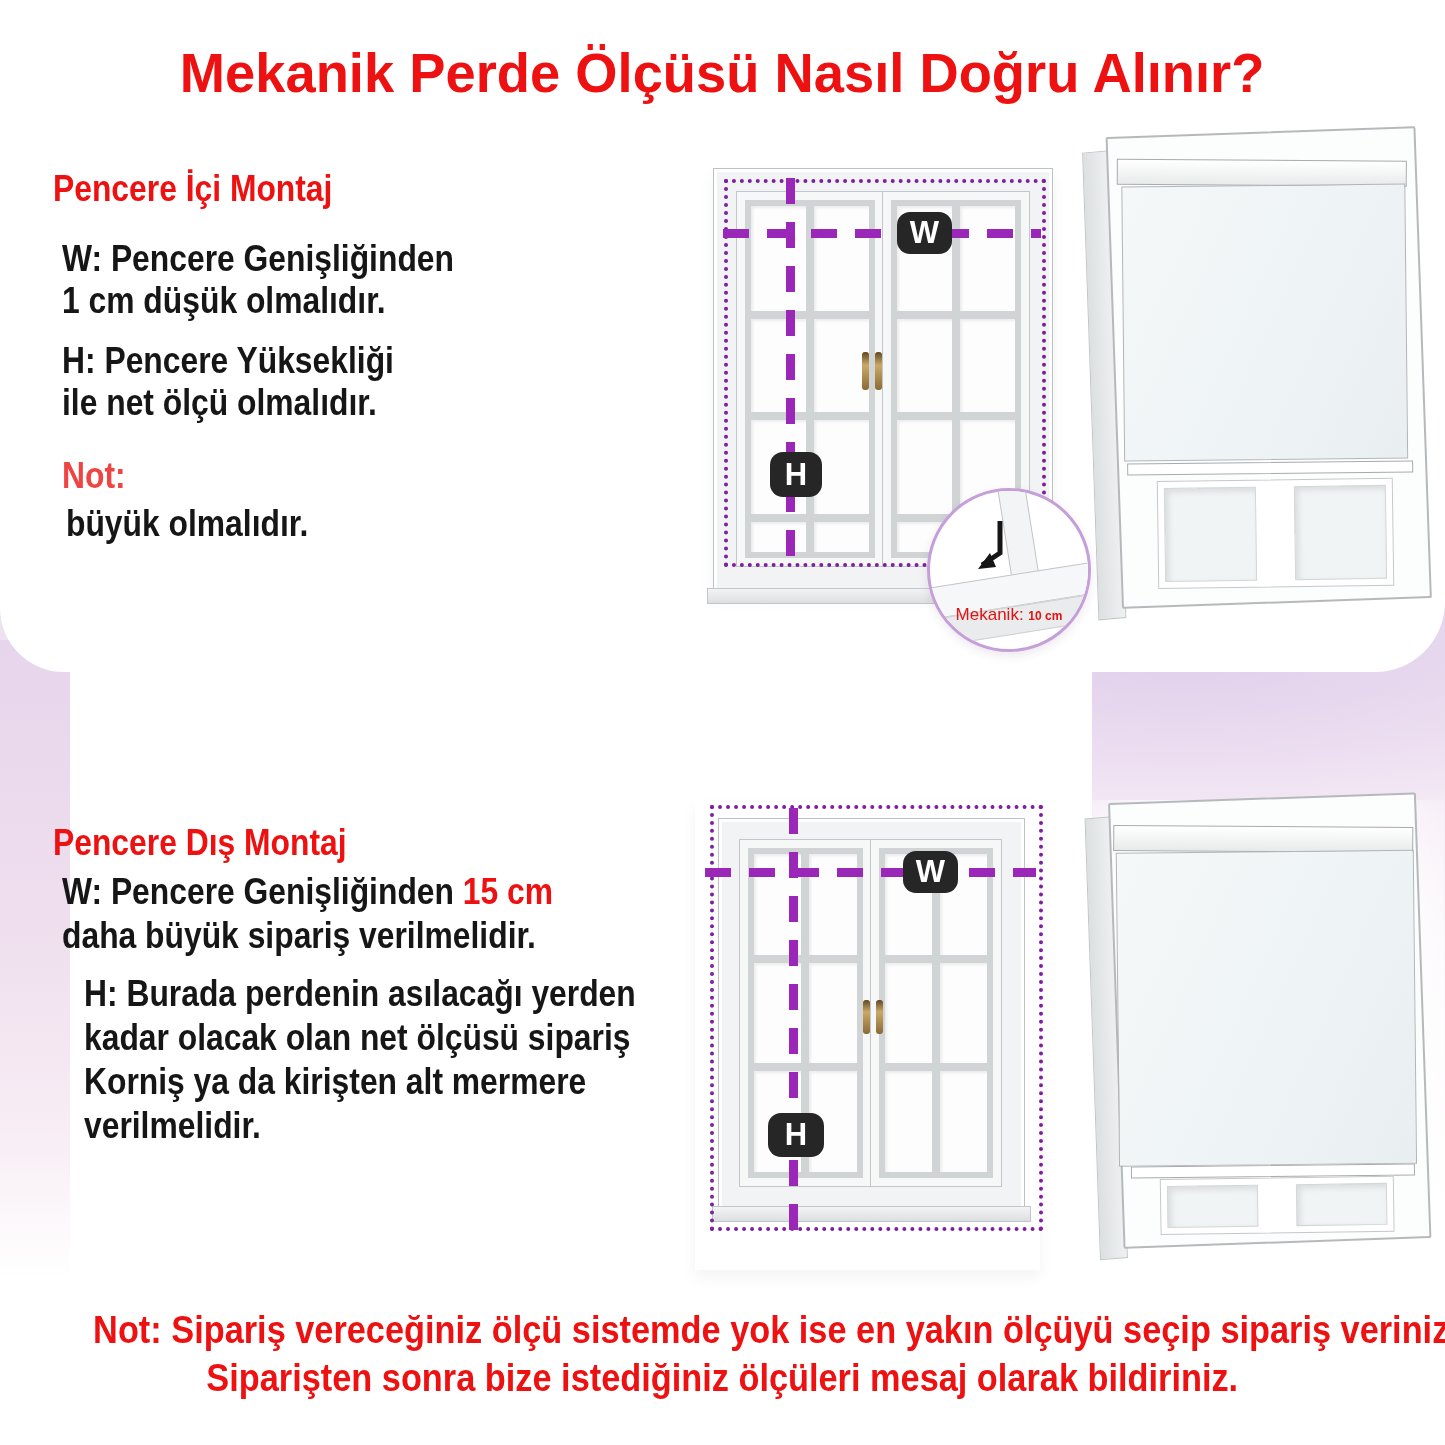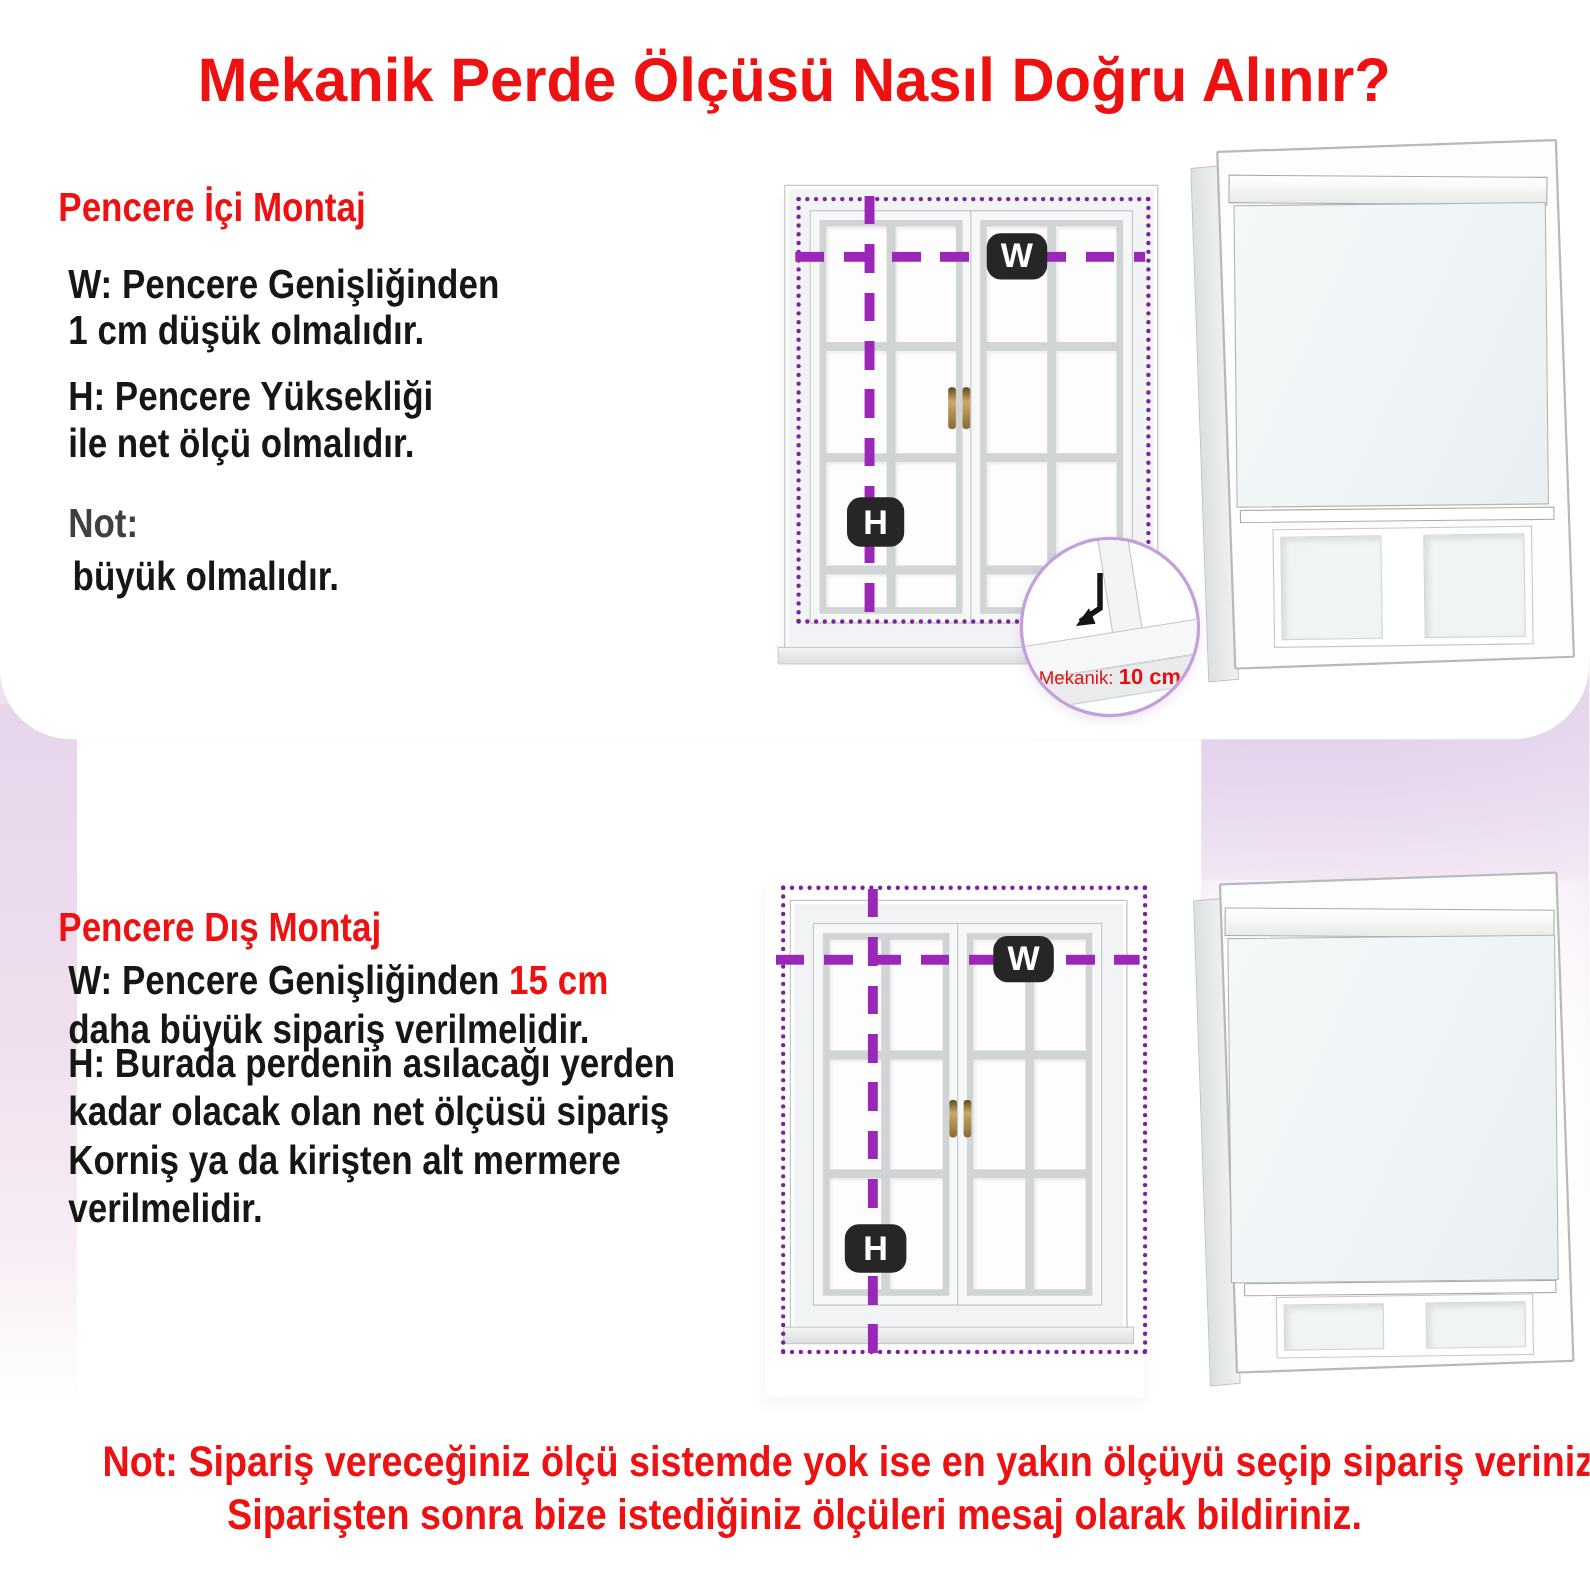--- a/index.html
+++ b/index.html
@@ -28,21 +28,21 @@
     background:radial-gradient(ellipse at 50% 45%, #ffffff 52%, rgba(255,255,255,0) 100%);
   }
   
   .cond{display:inline-block;transform:scaleX(.86);transform-origin:0 50%;white-space:nowrap;}
   .cond-c{display:inline-block;transform:scaleX(.88);transform-origin:50% 50%;white-space:nowrap;}
   .title{left:0;right:0;top:40px;text-align:center;font-size:56px;font-weight:bold;color:#ed1111;}
   .title .cond-c{transform:scaleX(.97);}
   .h2{left:53px;font-size:37px;font-weight:bold;color:#ed1111;}
   .body-line{left:62px;font-size:37px;font-weight:bold;color:#161616;line-height:42px;}
   .red-inline{color:#ed1111;}
-  .note-label{left:62px;font-size:37px;font-weight:bold;color:#404040;}
+  .note-label{left:62px;font-size:37px;font-weight:bold;color:#ef4444;}
   .footer-line{left:0;right:0;text-align:center;font-size:39px;font-weight:bold;color:#ed1111;}
   
   .win{box-shadow:0 8px 14px rgba(60,40,70,.05);}
   .win-frame{position:absolute;background:#f2f3f4;border:1px solid #bfc2c4;box-shadow:inset 0 0 0 3px #ffffff;}
   .sill{position:absolute;left:-7px;right:-7px;bottom:-13px;height:14px;
         background:linear-gradient(180deg,#f3f4f5,#dcdfe0);border:1px solid #c3c6c8;}
   .dotted{position:absolute;border:4px dotted #7e1f9e;z-index:3;}
   .doors{position:absolute;display:flex;background:#d8dbdc;box-shadow:inset 3px 3px 6px rgba(0,0,0,.14);}
   .door{flex:1;border:8px solid #f6f7f7;outline:1px solid #c4c7c9;background:#d0d4d5;padding:6px;box-sizing:border-box;}
   .panes{display:grid;width:100%;height:100%;gap:8px;box-sizing:border-box;}
@@ -63,21 +63,21 @@
     background:#ffffff;border:3px solid #c59fd9;z-index:8;overflow:hidden;
     box-shadow:0 4px 10px rgba(80,40,100,.10);
   }
   .c-jamb{position:absolute;left:74px;top:-12px;width:26px;height:100px;background:#f3f4f5;
           border:1px solid #c2c5c7;transform:rotate(-9deg);}
   .c-sill{position:absolute;left:-16px;top:84px;width:190px;height:30px;background:#f6f7f8;
           border:1px solid #c2c5c7;transform:rotate(-9deg);}
   .c-sill2{position:absolute;left:-16px;top:116px;width:190px;height:26px;background:#e9ebec;
           border:1px solid #cdd0d2;transform:rotate(-9deg);}
   .c-label{position:absolute;left:0;right:0;top:114px;text-align:center;font-size:17px;color:#e21212;z-index:2;}
-  .c-label b{font-size:20px;}
+  .c-label b{font-size:12px;}
   
   .blind{transform:rotate(-2deg);}
   .b-flank{position:absolute;left:2px;top:14px;width:26px;bottom:6px;
            background:linear-gradient(90deg,#dde0e1,#eff1f2);border:1px solid #c2c5c7;transform:skewY(-3deg);}
   .b-face{position:absolute;left:26px;top:0;right:0;bottom:16px;background:#fcfdfd;
           border:2px solid #b6b9bb;border-radius:2px;}
   .b-rail{position:absolute;left:8px;right:8px;top:20px;height:24px;
           background:linear-gradient(180deg,#ffffff,#e8ebeb);border:1px solid #a8abad;
           transform:rotate(2.4deg);transform-origin:0 50%;}
   .b-cloth{position:absolute;left:12px;right:10px;top:48px;bottom:31%;
@@ -197,21 +197,21 @@
   </div>
 </div>
 
 <div class="abs h2" style="top:822px;">
   <span class="cond">Pencere Dış Montaj</span>
 </div>
 <div class="abs body-line" style="top:870px;line-height:44px;">
   <div><span class="cond"><span>W: Pencere Genişliğinden</span>&nbsp;<span class="red-inline">15 cm</span></span></div>
   <div><span class="cond">daha büyük sipariş verilmelidir.</span></div>
 </div>
-<div class="abs body-line" style="top:945px;line-height:44px;">
+<div class="abs body-line" style="top:972px;line-height:44px;margin-left:22px;">
   <div><span class="cond">H: Burada perdenin asılacağı yerden</span></div>
   <div><span class="cond">kadar olacak olan net ölçüsü sipariş</span></div>
   <div><span class="cond">Korniş ya da kirişten alt mermere</span></div>
   <div><span class="cond">verilmelidir.</span></div>
 </div>
 
 <div class="abs win" style="left:695px;top:800px;width:345px;height:470px;">
   <div class="dotted" style="left:15px;top:5px;width:325px;height:418px;"></div>
   <div class="win-frame" style="left:23px;top:18px;width:305px;height:390px;">
     <div class="sill"></div>

